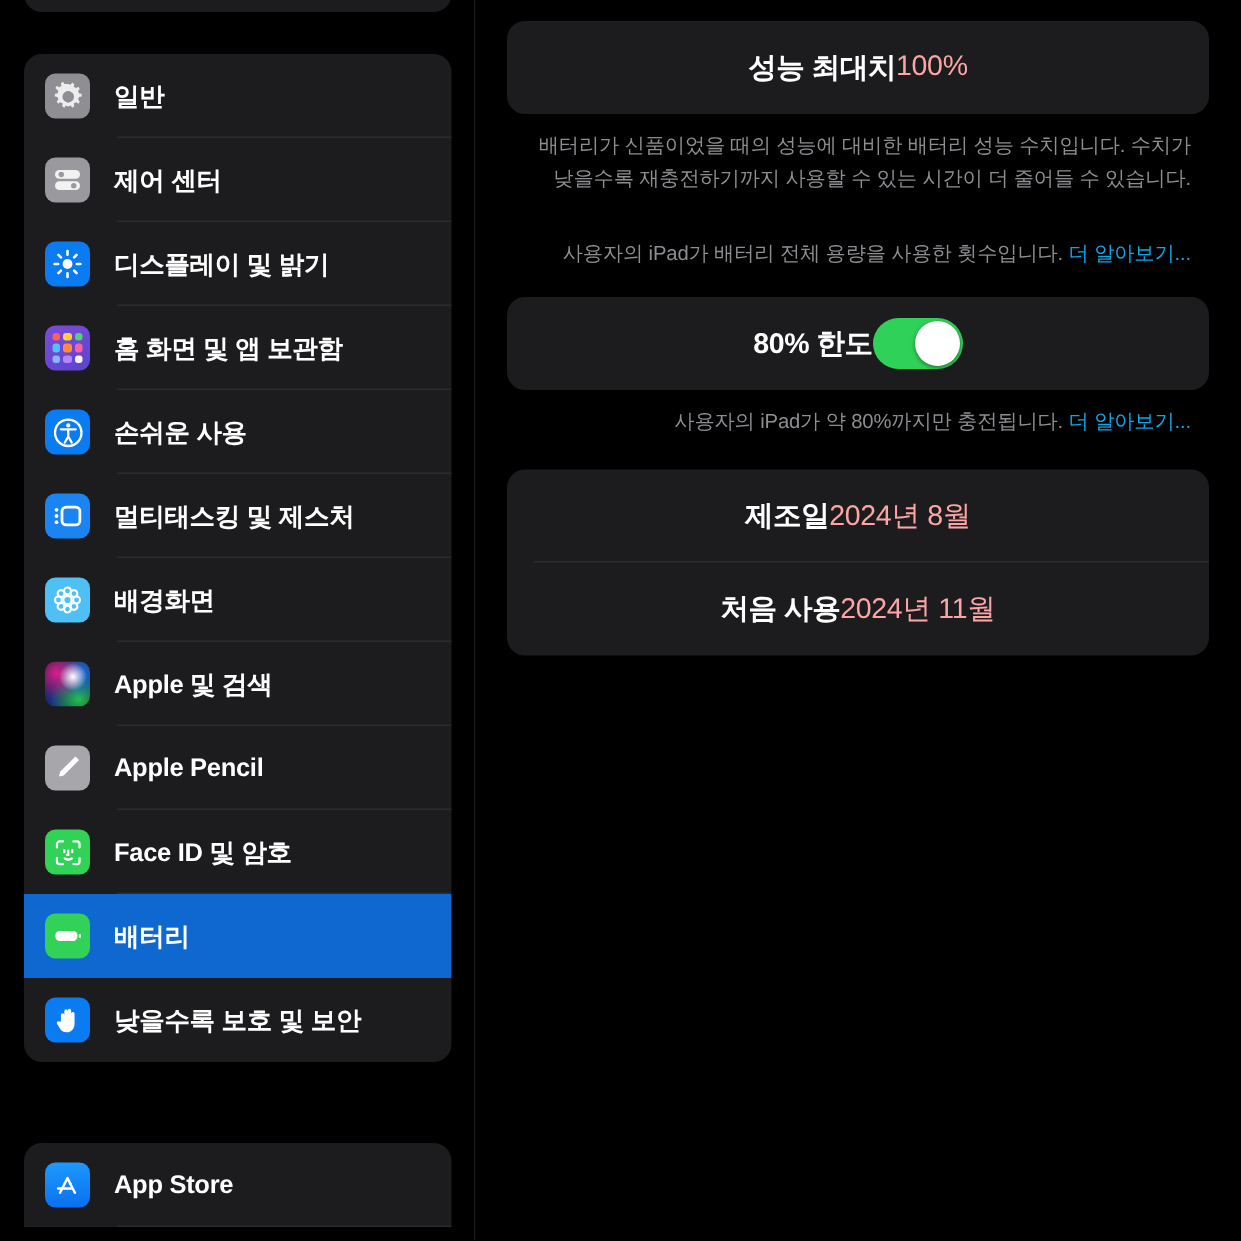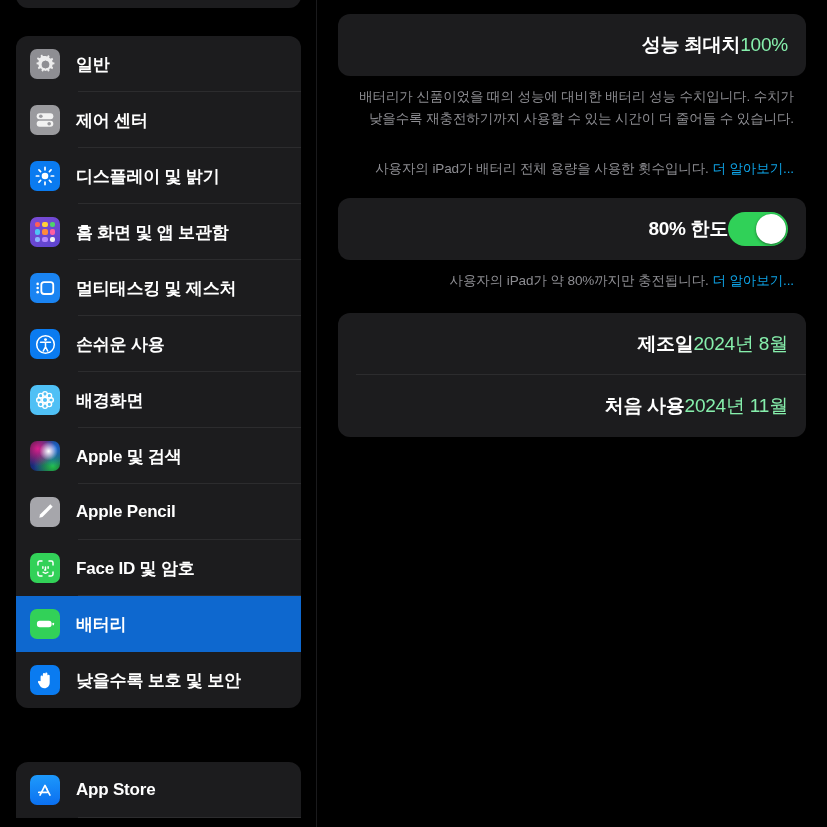--- a/index.html
+++ b/index.html
@@ -152,21 +152,21 @@
 
   .card {
     background: #1c1c1e;
     border-radius: 12px;
     overflow: hidden;
   }
   .card-row {
     position: relative;
     display: flex;
     align-items: center;
-    justify-content: flex-end;
+    justify-content: center;
     height: 62px;
     padding: 0 18px;
     box-sizing: border-box;
   }
   .card-row .rowline {
     position: absolute;
     left: 18px;
     right: 0;
     bottom: 0;
     height: 1px;
@@ -175,21 +175,21 @@
 
   .row-title {
     font-size: 19px;
     font-weight: 700;
     letter-spacing: -0.3px;
     color: #ffffff;
   }
   .row-value {
     font-size: 19px;
     font-weight: 400;
-    color: #86efac;
+    color: #fca5a5;
     letter-spacing: -0.2px;
   }
 
   .footnote {
     font-size: 13.5px;
     line-height: 1.62;
     color: #8d8d92;
     padding: 10px 12px 0 14px;
     letter-spacing: -0.1px;
     max-width: 460px;
@@ -282,41 +282,41 @@
             <i style="background:#8ab4ff"></i>
               <i style="background:#b388ff"></i>
               <i style="background:#f2f2f2"></i>
           </span>
         </span>
         <span class="sb-label">홈 화면 및 앱 보관함</span>
         <span class="rowline"></span>
       </div>
 
       <div class="sb-row">
+        <span class="sb-icon ic-blue">
+          <svg width="23" height="23" viewBox="0 0 24 24">
+            <circle cx="12" cy="12" r="9.2" fill="none" stroke="#ffffff" stroke-width="1.6"></circle>
+            <circle cx="12" cy="6.9" r="1.5" fill="#ffffff"></circle>
+            <path d="M6.8 9.6h10.4M12 9.6v5M12 14.6l-2.4 4.2M12 14.6l2.4 4.2" stroke="#ffffff" stroke-width="1.6" stroke-linecap="round" fill="none"></path>
+          </svg>
+        </span>
+        <span class="sb-label">손쉬운 사용</span>
+        <span class="rowline"></span>
+      </div>
+
+      <div class="sb-row">
         <span class="sb-icon ic-blue2">
           <svg width="22" height="22" viewBox="0 0 24 24">
             <rect x="8" y="5.5" width="13" height="13" rx="3" fill="none" stroke="#ffffff" stroke-width="2"></rect>
             <circle cx="4" cy="7.5" r="1.4" fill="#ffffff"></circle>
             <circle cx="4" cy="12" r="1.4" fill="#ffffff"></circle>
             <circle cx="4" cy="16.5" r="1.4" fill="#ffffff"></circle>
           </svg>
         </span>
         <span class="sb-label">멀티태스킹 및 제스처</span>
-        <span class="rowline"></span>
-      </div>
-
-      <div class="sb-row">
-        <span class="sb-icon ic-blue">
-          <svg width="23" height="23" viewBox="0 0 24 24">
-            <circle cx="12" cy="12" r="9.2" fill="none" stroke="#ffffff" stroke-width="1.6"></circle>
-            <circle cx="12" cy="6.9" r="1.5" fill="#ffffff"></circle>
-            <path d="M6.8 9.6h10.4M12 9.6v5M12 14.6l-2.4 4.2M12 14.6l2.4 4.2" stroke="#ffffff" stroke-width="1.6" stroke-linecap="round" fill="none"></path>
-          </svg>
-        </span>
-        <span class="sb-label">손쉬운 사용</span>
         <span class="rowline"></span>
       </div>
 
       <div class="sb-row">
         <span class="sb-icon ic-lblue">
           <svg width="22" height="22" viewBox="0 0 24 24" fill="none" stroke="#ffffff" stroke-width="1.5">
             <circle cx="12" cy="12" r="3"></circle>
             <circle cx="12" cy="5.4" r="2.5"></circle>
             <circle cx="12" cy="18.6" r="2.5"></circle>
             <circle cx="5.4" cy="12" r="2.5"></circle>

